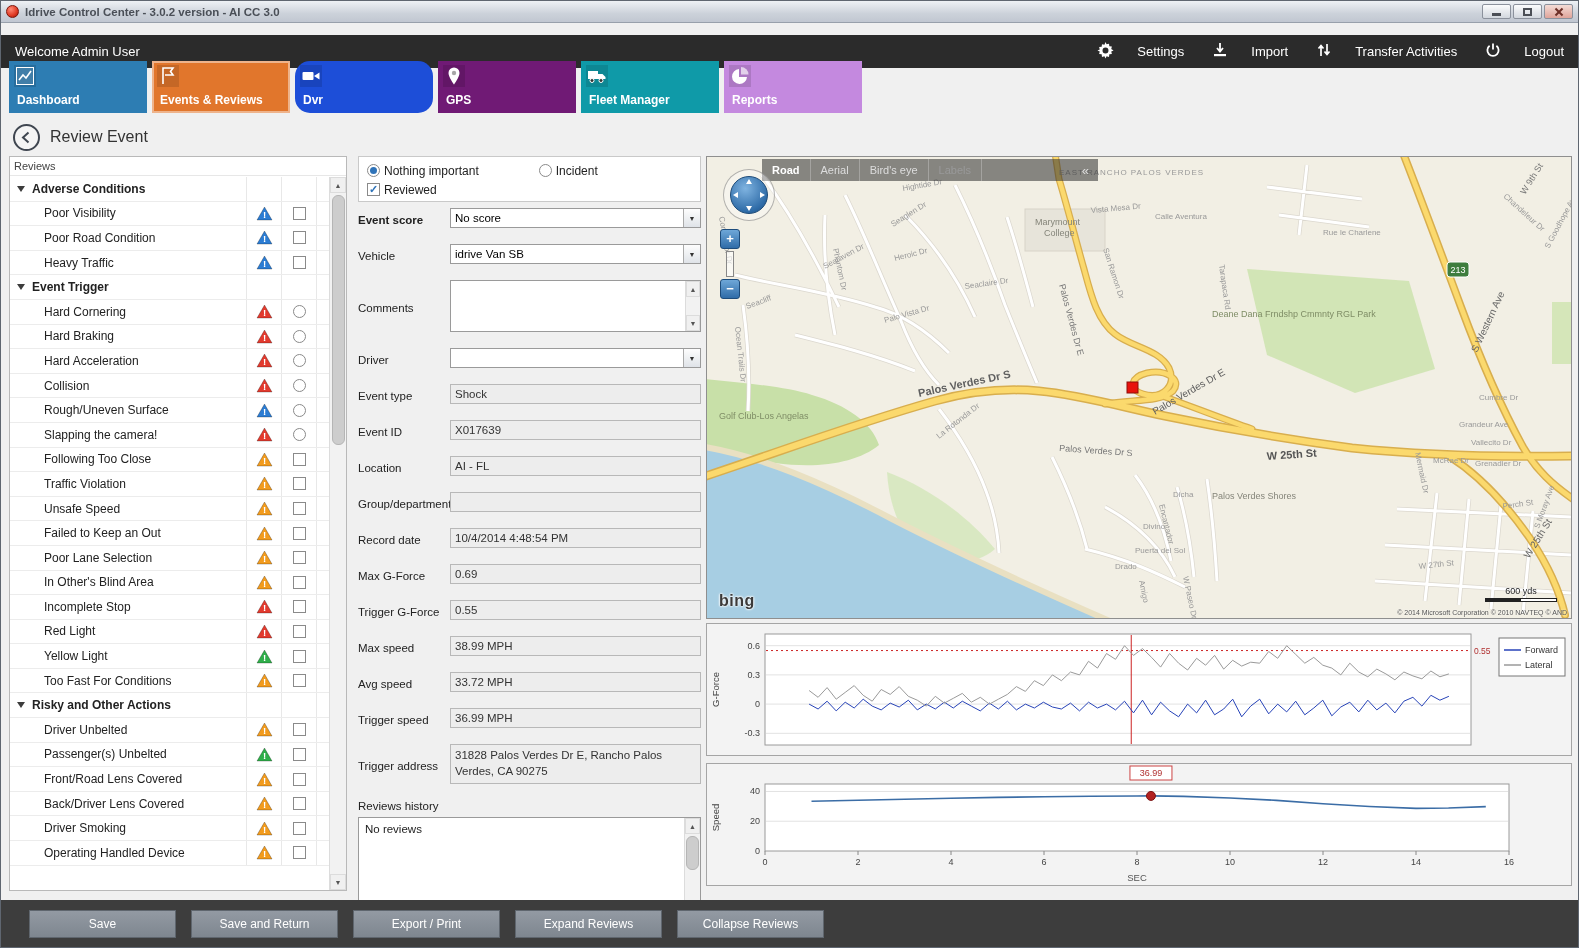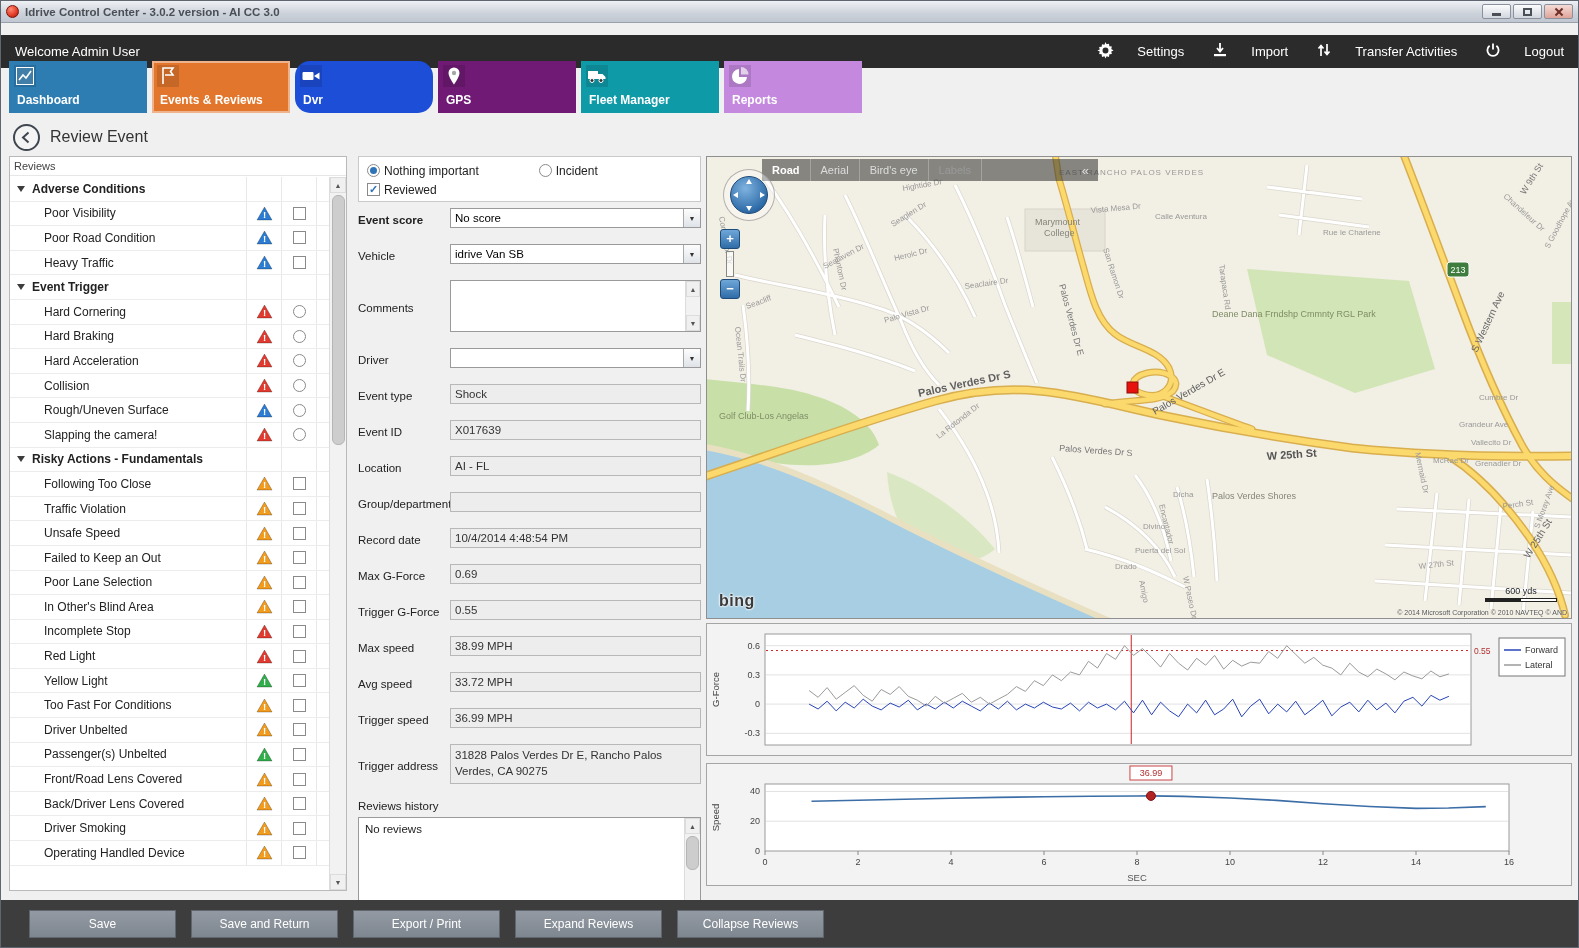--- a/index.html
+++ b/index.html
@@ -343,157 +343,157 @@
             <svg width="17" height="15" viewBox="0 0 17 15">
               <path d="M8.5 1 L16 14 L1 14 Z" fill="#e23a2e" stroke="rgba(0,0,0,0.25)"></path>
               <text x="8.5" y="12.2" text-anchor="middle" font-size="9.5" font-weight="bold" fill="#fff">!</text>
             </svg>
           </span>
           <span class="cell">
             <span class="radio"></span>
           </span>
           <span class="cell sp"></span>
         </div>
+        <div class="trow item">
+          <span class="lab">Following Too Close</span>
+          <span class="cell">
+            <svg width="17" height="15" viewBox="0 0 17 15">
+              <path d="M8.5 1 L16 14 L1 14 Z" fill="#f29b1d" stroke="rgba(0,0,0,0.25)"></path>
+              <text x="8.5" y="12.2" text-anchor="middle" font-size="9.5" font-weight="bold" fill="#fff">!</text>
+            </svg>
+          </span>
+          <span class="cell">
+            <span class="checkbox"></span>
+          </span>
+          <span class="cell sp"></span>
+        </div>
+        <div class="trow item">
+          <span class="lab">Traffic Violation</span>
+          <span class="cell">
+            <svg width="17" height="15" viewBox="0 0 17 15">
+              <path d="M8.5 1 L16 14 L1 14 Z" fill="#f29b1d" stroke="rgba(0,0,0,0.25)"></path>
+              <text x="8.5" y="12.2" text-anchor="middle" font-size="9.5" font-weight="bold" fill="#fff">!</text>
+            </svg>
+          </span>
+          <span class="cell">
+            <span class="checkbox"></span>
+          </span>
+          <span class="cell sp"></span>
+        </div>
+        <div class="trow item">
+          <span class="lab">Unsafe Speed</span>
+          <span class="cell">
+            <svg width="17" height="15" viewBox="0 0 17 15">
+              <path d="M8.5 1 L16 14 L1 14 Z" fill="#f29b1d" stroke="rgba(0,0,0,0.25)"></path>
+              <text x="8.5" y="12.2" text-anchor="middle" font-size="9.5" font-weight="bold" fill="#fff">!</text>
+            </svg>
+          </span>
+          <span class="cell">
+            <span class="checkbox"></span>
+          </span>
+          <span class="cell sp"></span>
+        </div>
+        <div class="trow item">
+          <span class="lab">Failed to Keep an Out</span>
+          <span class="cell">
+            <svg width="17" height="15" viewBox="0 0 17 15">
+              <path d="M8.5 1 L16 14 L1 14 Z" fill="#f29b1d" stroke="rgba(0,0,0,0.25)"></path>
+              <text x="8.5" y="12.2" text-anchor="middle" font-size="9.5" font-weight="bold" fill="#fff">!</text>
+            </svg>
+          </span>
+          <span class="cell">
+            <span class="checkbox"></span>
+          </span>
+          <span class="cell sp"></span>
+        </div>
+        <div class="trow item">
+          <span class="lab">Poor Lane Selection</span>
+          <span class="cell">
+            <svg width="17" height="15" viewBox="0 0 17 15">
+              <path d="M8.5 1 L16 14 L1 14 Z" fill="#f29b1d" stroke="rgba(0,0,0,0.25)"></path>
+              <text x="8.5" y="12.2" text-anchor="middle" font-size="9.5" font-weight="bold" fill="#fff">!</text>
+            </svg>
+          </span>
+          <span class="cell">
+            <span class="checkbox"></span>
+          </span>
+          <span class="cell sp"></span>
+        </div>
+        <div class="trow item">
+          <span class="lab">In Other's Blind Area</span>
+          <span class="cell">
+            <svg width="17" height="15" viewBox="0 0 17 15">
+              <path d="M8.5 1 L16 14 L1 14 Z" fill="#f29b1d" stroke="rgba(0,0,0,0.25)"></path>
+              <text x="8.5" y="12.2" text-anchor="middle" font-size="9.5" font-weight="bold" fill="#fff">!</text>
+            </svg>
+          </span>
+          <span class="cell">
+            <span class="checkbox"></span>
+          </span>
+          <span class="cell sp"></span>
+        </div>
+        <div class="trow item">
+          <span class="lab">Incomplete Stop</span>
+          <span class="cell">
+            <svg width="17" height="15" viewBox="0 0 17 15">
+              <path d="M8.5 1 L16 14 L1 14 Z" fill="#e23a2e" stroke="rgba(0,0,0,0.25)"></path>
+              <text x="8.5" y="12.2" text-anchor="middle" font-size="9.5" font-weight="bold" fill="#fff">!</text>
+            </svg>
+          </span>
+          <span class="cell">
+            <span class="checkbox"></span>
+          </span>
+          <span class="cell sp"></span>
+        </div>
+        <div class="trow item">
+          <span class="lab">Red Light</span>
+          <span class="cell">
+            <svg width="17" height="15" viewBox="0 0 17 15">
+              <path d="M8.5 1 L16 14 L1 14 Z" fill="#e23a2e" stroke="rgba(0,0,0,0.25)"></path>
+              <text x="8.5" y="12.2" text-anchor="middle" font-size="9.5" font-weight="bold" fill="#fff">!</text>
+            </svg>
+          </span>
+          <span class="cell">
+            <span class="checkbox"></span>
+          </span>
+          <span class="cell sp"></span>
+        </div>
+        <div class="trow item">
+          <span class="lab">Yellow Light</span>
+          <span class="cell">
+            <svg width="17" height="15" viewBox="0 0 17 15">
+              <path d="M8.5 1 L16 14 L1 14 Z" fill="#2fae4a" stroke="rgba(0,0,0,0.25)"></path>
+              <text x="8.5" y="12.2" text-anchor="middle" font-size="9.5" font-weight="bold" fill="#fff">!</text>
+            </svg>
+          </span>
+          <span class="cell">
+            <span class="checkbox"></span>
+          </span>
+          <span class="cell sp"></span>
+        </div>
+        <div class="trow item">
+          <span class="lab">Too Fast For Conditions</span>
+          <span class="cell">
+            <svg width="17" height="15" viewBox="0 0 17 15">
+              <path d="M8.5 1 L16 14 L1 14 Z" fill="#f29b1d" stroke="rgba(0,0,0,0.25)"></path>
+              <text x="8.5" y="12.2" text-anchor="middle" font-size="9.5" font-weight="bold" fill="#fff">!</text>
+            </svg>
+          </span>
+          <span class="cell">
+            <span class="checkbox"></span>
+          </span>
+          <span class="cell sp"></span>
+        </div>
         <div class="trow group">
           <span class="lab">
             <span class="exp"></span>
-            <span>Risky Actions - Fundamentals</span>
+            <span>Risky and Other Actions</span>
           </span>
           <span class="cell"></span>
           <span class="cell"></span>
-          <span class="cell sp"></span>
-        </div>
-        <div class="trow item">
-          <span class="lab">Following Too Close</span>
-          <span class="cell">
-            <svg width="17" height="15" viewBox="0 0 17 15">
-              <path d="M8.5 1 L16 14 L1 14 Z" fill="#f29b1d" stroke="rgba(0,0,0,0.25)"></path>
-              <text x="8.5" y="12.2" text-anchor="middle" font-size="9.5" font-weight="bold" fill="#fff">!</text>
-            </svg>
-          </span>
-          <span class="cell">
-            <span class="checkbox"></span>
-          </span>
-          <span class="cell sp"></span>
-        </div>
-        <div class="trow item">
-          <span class="lab">Traffic Violation</span>
-          <span class="cell">
-            <svg width="17" height="15" viewBox="0 0 17 15">
-              <path d="M8.5 1 L16 14 L1 14 Z" fill="#f29b1d" stroke="rgba(0,0,0,0.25)"></path>
-              <text x="8.5" y="12.2" text-anchor="middle" font-size="9.5" font-weight="bold" fill="#fff">!</text>
-            </svg>
-          </span>
-          <span class="cell">
-            <span class="checkbox"></span>
-          </span>
-          <span class="cell sp"></span>
-        </div>
-        <div class="trow item">
-          <span class="lab">Unsafe Speed</span>
-          <span class="cell">
-            <svg width="17" height="15" viewBox="0 0 17 15">
-              <path d="M8.5 1 L16 14 L1 14 Z" fill="#f29b1d" stroke="rgba(0,0,0,0.25)"></path>
-              <text x="8.5" y="12.2" text-anchor="middle" font-size="9.5" font-weight="bold" fill="#fff">!</text>
-            </svg>
-          </span>
-          <span class="cell">
-            <span class="checkbox"></span>
-          </span>
-          <span class="cell sp"></span>
-        </div>
-        <div class="trow item">
-          <span class="lab">Failed to Keep an Out</span>
-          <span class="cell">
-            <svg width="17" height="15" viewBox="0 0 17 15">
-              <path d="M8.5 1 L16 14 L1 14 Z" fill="#f29b1d" stroke="rgba(0,0,0,0.25)"></path>
-              <text x="8.5" y="12.2" text-anchor="middle" font-size="9.5" font-weight="bold" fill="#fff">!</text>
-            </svg>
-          </span>
-          <span class="cell">
-            <span class="checkbox"></span>
-          </span>
-          <span class="cell sp"></span>
-        </div>
-        <div class="trow item">
-          <span class="lab">Poor Lane Selection</span>
-          <span class="cell">
-            <svg width="17" height="15" viewBox="0 0 17 15">
-              <path d="M8.5 1 L16 14 L1 14 Z" fill="#f29b1d" stroke="rgba(0,0,0,0.25)"></path>
-              <text x="8.5" y="12.2" text-anchor="middle" font-size="9.5" font-weight="bold" fill="#fff">!</text>
-            </svg>
-          </span>
-          <span class="cell">
-            <span class="checkbox"></span>
-          </span>
-          <span class="cell sp"></span>
-        </div>
-        <div class="trow item">
-          <span class="lab">In Other's Blind Area</span>
-          <span class="cell">
-            <svg width="17" height="15" viewBox="0 0 17 15">
-              <path d="M8.5 1 L16 14 L1 14 Z" fill="#f29b1d" stroke="rgba(0,0,0,0.25)"></path>
-              <text x="8.5" y="12.2" text-anchor="middle" font-size="9.5" font-weight="bold" fill="#fff">!</text>
-            </svg>
-          </span>
-          <span class="cell">
-            <span class="checkbox"></span>
-          </span>
-          <span class="cell sp"></span>
-        </div>
-        <div class="trow item">
-          <span class="lab">Incomplete Stop</span>
-          <span class="cell">
-            <svg width="17" height="15" viewBox="0 0 17 15">
-              <path d="M8.5 1 L16 14 L1 14 Z" fill="#e23a2e" stroke="rgba(0,0,0,0.25)"></path>
-              <text x="8.5" y="12.2" text-anchor="middle" font-size="9.5" font-weight="bold" fill="#fff">!</text>
-            </svg>
-          </span>
-          <span class="cell">
-            <span class="checkbox"></span>
-          </span>
-          <span class="cell sp"></span>
-        </div>
-        <div class="trow item">
-          <span class="lab">Red Light</span>
-          <span class="cell">
-            <svg width="17" height="15" viewBox="0 0 17 15">
-              <path d="M8.5 1 L16 14 L1 14 Z" fill="#e23a2e" stroke="rgba(0,0,0,0.25)"></path>
-              <text x="8.5" y="12.2" text-anchor="middle" font-size="9.5" font-weight="bold" fill="#fff">!</text>
-            </svg>
-          </span>
-          <span class="cell">
-            <span class="checkbox"></span>
-          </span>
-          <span class="cell sp"></span>
-        </div>
-        <div class="trow item">
-          <span class="lab">Yellow Light</span>
-          <span class="cell">
-            <svg width="17" height="15" viewBox="0 0 17 15">
-              <path d="M8.5 1 L16 14 L1 14 Z" fill="#2fae4a" stroke="rgba(0,0,0,0.25)"></path>
-              <text x="8.5" y="12.2" text-anchor="middle" font-size="9.5" font-weight="bold" fill="#fff">!</text>
-            </svg>
-          </span>
-          <span class="cell">
-            <span class="checkbox"></span>
-          </span>
-          <span class="cell sp"></span>
-        </div>
-        <div class="trow item">
-          <span class="lab">Too Fast For Conditions</span>
-          <span class="cell">
-            <svg width="17" height="15" viewBox="0 0 17 15">
-              <path d="M8.5 1 L16 14 L1 14 Z" fill="#f29b1d" stroke="rgba(0,0,0,0.25)"></path>
-              <text x="8.5" y="12.2" text-anchor="middle" font-size="9.5" font-weight="bold" fill="#fff">!</text>
-            </svg>
-          </span>
-          <span class="cell">
-            <span class="checkbox"></span>
-          </span>
           <span class="cell sp"></span>
         </div>
         <div class="trow item">
           <span class="lab">Driver Unbelted</span>
           <span class="cell">
             <svg width="17" height="15" viewBox="0 0 17 15">
               <path d="M8.5 1 L16 14 L1 14 Z" fill="#f29b1d" stroke="rgba(0,0,0,0.25)"></path>
               <text x="8.5" y="12.2" text-anchor="middle" font-size="9.5" font-weight="bold" fill="#fff">!</text>
             </svg>
           </span>

